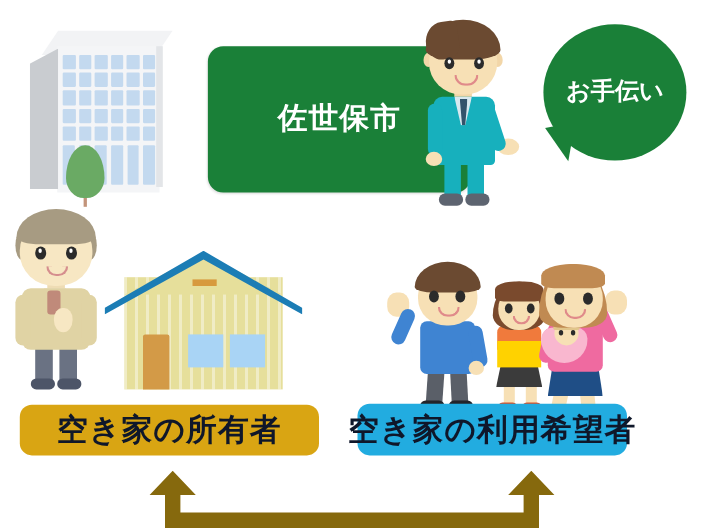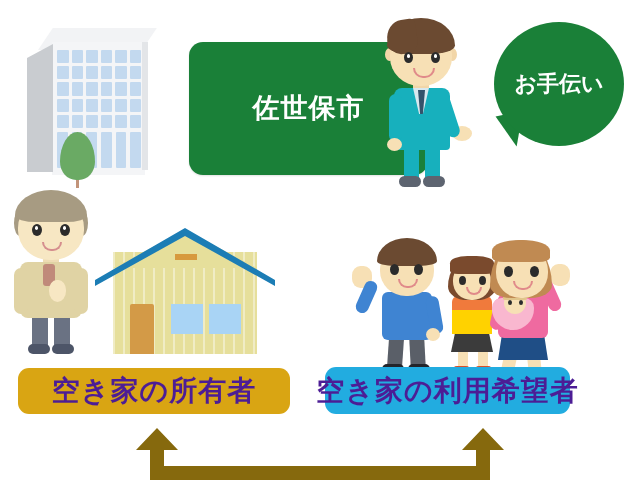--- a/index.html
+++ b/index.html
@@ -221,21 +221,21 @@
   #family .b-eye.l{left:156px;} #family .b-eye.r{left:167px;}
   #family .m-leg-l{position:absolute;left:150px;top:116px;width:13px;height:20px;background:#f7e0b5;transform:rotate(12deg);}
   #family .m-leg-r{position:absolute;left:176px;top:116px;width:13px;height:18px;background:#f7e0b5;transform:rotate(-6deg);}
   #family .m-shoe-l{position:absolute;left:142px;top:128px;width:20px;height:10px;background:#ef6aa0;border-radius:5px;}
   #family .m-shoe-r{position:absolute;left:172px;top:128px;width:20px;height:10px;background:#ef6aa0;border-radius:5px;}
 
   
   .pill{
     display:flex;align-items:center;justify-content:center;
     border-radius:11px;
-    color:#4c1d95;font-weight:bold;white-space:nowrap;
+    color:#0f172a;font-weight:bold;white-space:nowrap;
   }
   #pill-owner{left:18px;top:368px;width:272px;height:46px;background:#d9a513;font-size:28px;letter-spacing:1px;}
   #pill-seeker{left:325px;top:367px;width:245px;height:47px;background:#22ace0;font-size:28px;letter-spacing:1px;}
 
   
   #arrow{left:130px;top:428px;width:380px;height:52px;}
   #arrow svg{display:block;}
 </style>
 </head>
 <body>

